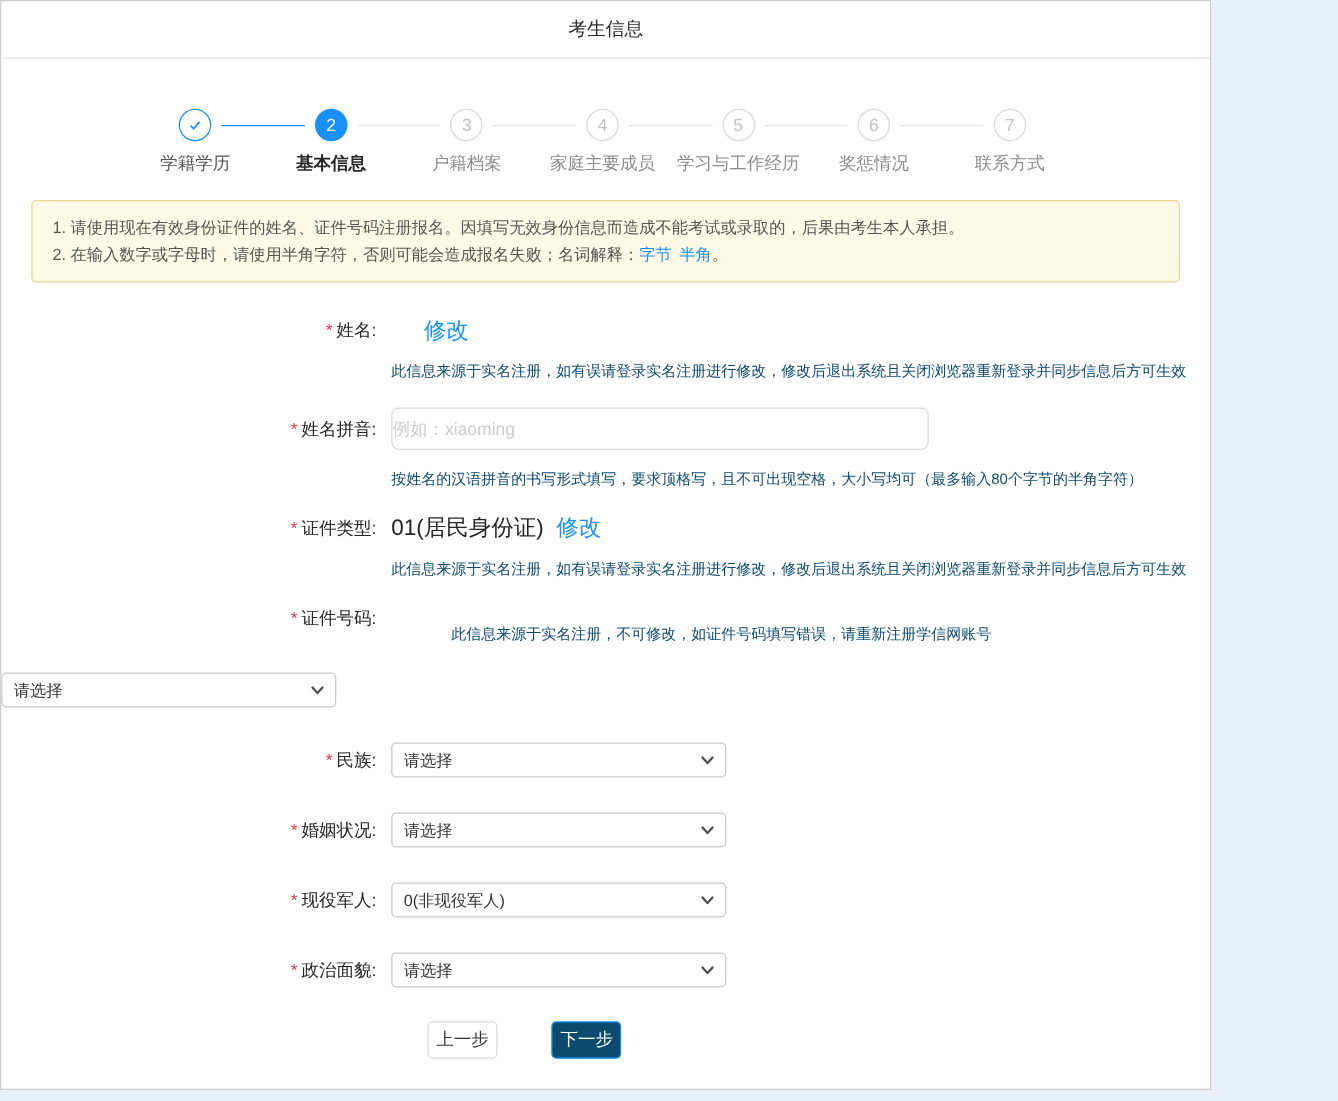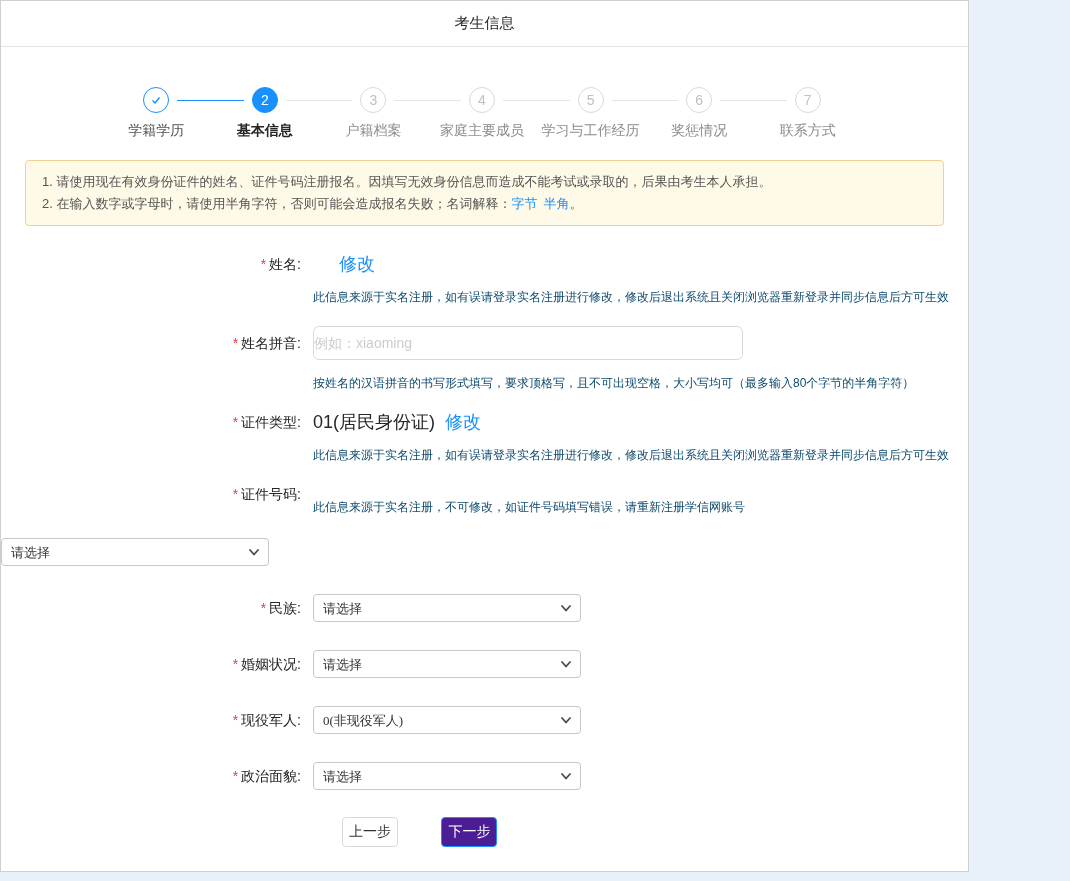--- a/index.html
+++ b/index.html
@@ -55,51 +55,51 @@
     font-size:14px; color:#262626; white-space:nowrap;
   }
   .req { color:#eb3b41; margin-right:3px; }
   .lh20 { line-height:20px; }
   .lh28 { line-height:28px; }
   .lh34 { line-height:34px; }
   .row-field { flex:1; min-width:0; }
   .value-line { font-size:18px; color:#262626; }
   .help { font-size:12px; color:#0c4a6e; margin-top:16px; line-height:14px; }
   .mb22 { margin-bottom:22px; }
-  .mb24 { margin-bottom:24px; }
+  .mb24 { margin-bottom:24px;gap:48px; }
   .mb28 { margin-bottom:28px; }
   .ml26 { margin-left:26px; }
   .ml10 { margin-left:10px; }
   .ml6  { margin-left:6px; }
 
   .text-input {
     width:430px; height:34px; border:1px solid #d9d9d9; border-radius:6px;
     padding:0 0; font-size:14px; color:#333; outline:none;
     font-family:inherit;
   }
   .text-input::placeholder { color:#ccc; }
 
   .select-wrap { position:relative; display:inline-block; }
   .select {
     width:268px; height:28px; border:1px solid #c8c8c8; border-radius:4px;
     background:#fff; font-size:13px; color:#333; padding:0 24px 0 9px;
     appearance:none; -webkit-appearance:none; -moz-appearance:none;
-    outline:none; font-family:Liberation Serif, serif; cursor:pointer;
+    outline:none; font-family:Liberation Sans, sans-serif; cursor:pointer;
   }
   .chevron {
     position:absolute; right:9px; top:50%; transform:translateY(-50%);
     pointer-events:none; display:flex;
   }
 
   .btn {
     height:30px; padding:0 6px; border-radius:4px; font-size:14px;
     cursor:pointer; font-family:Liberation Mono, monospace;margin-left:29px;
   }
   .btn-default { background:#fff; border:1px solid #d9d9d9; color:#333; margin-right:10px; }
-  .btn-primary { background:#4c1d95; border:1px solid #1890ff; color:#fff; }
+  .btn-primary { background:#0c4a6e; border:1px solid #1890ff; color:#fff; }
   .buttons-row { margin-top:27px; }
 </style>
 </head>
 <body>
 
 <div class="page">
 
   <div class="header">
     <div class="title">考生信息</div>
   </div>

